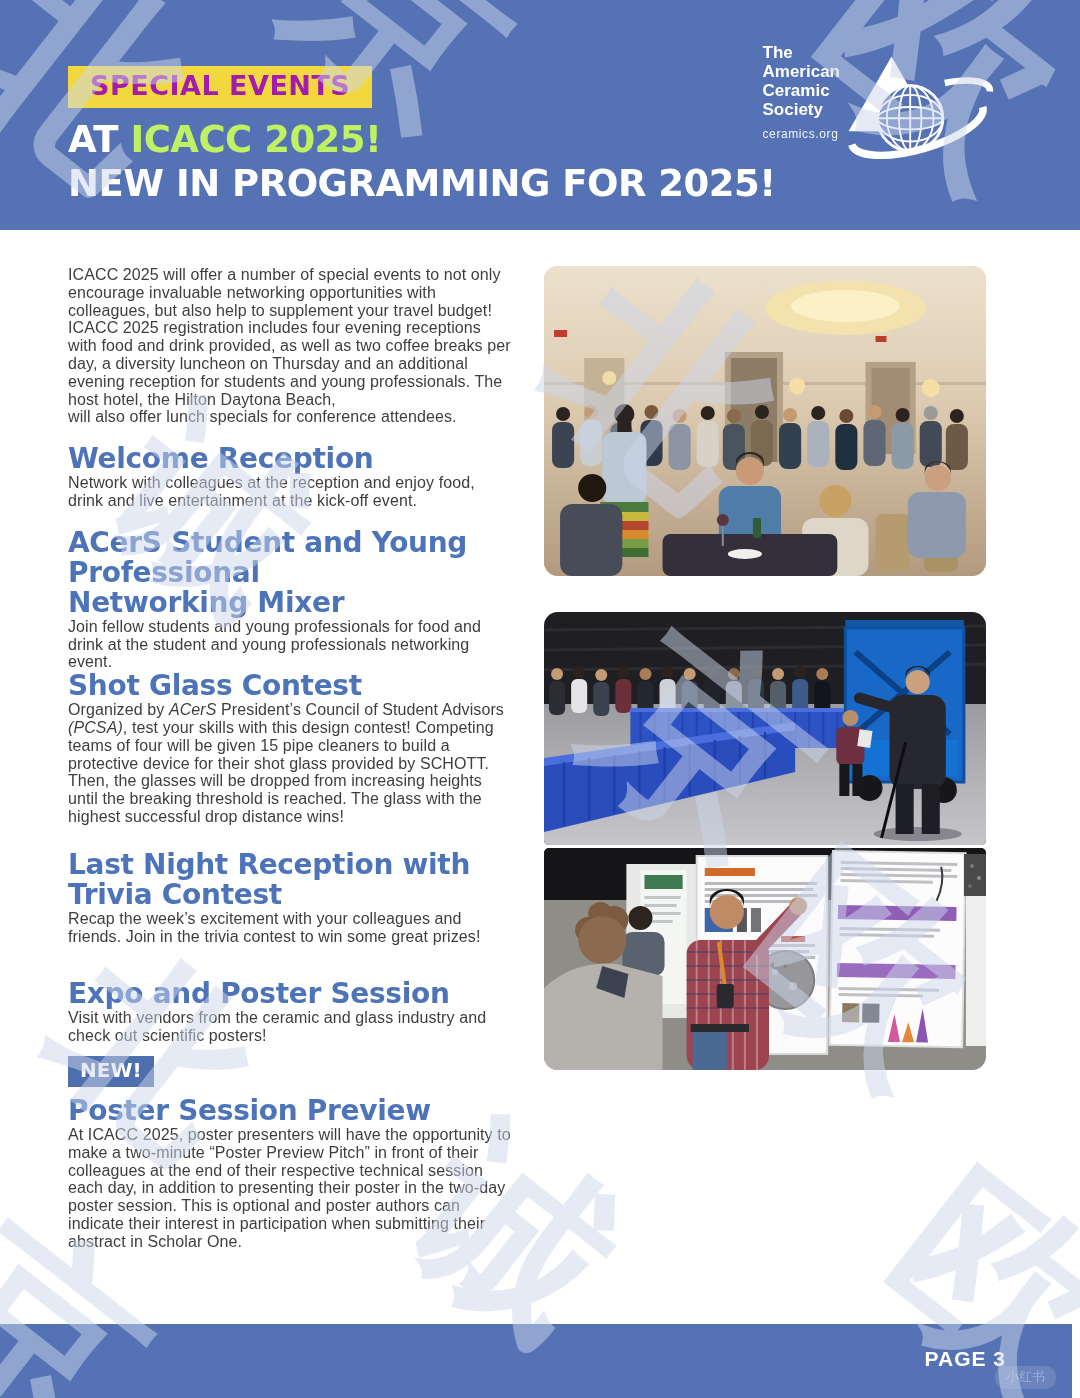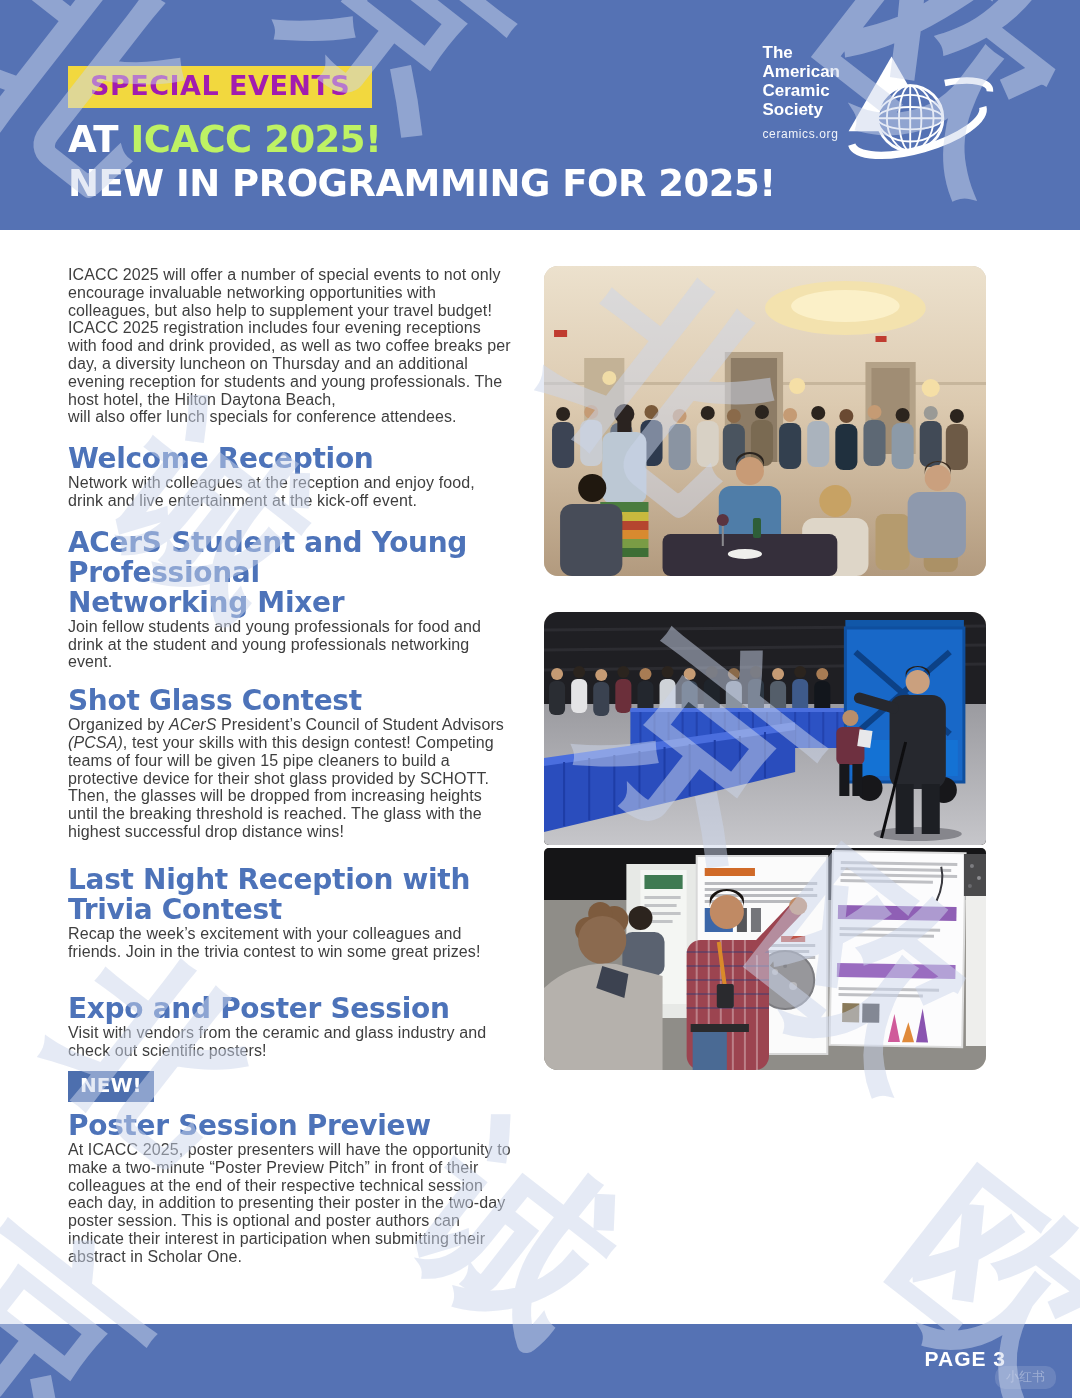--- a/index.html
+++ b/index.html
@@ -25,21 +25,21 @@
   .logo-text { color:#ffffff; font-size:17px; line-height:19px; font-weight:bold; white-space:pre-line; }
   .logo-url { color:rgba(255,255,255,.92); font-size:12px; font-weight:normal; letter-spacing:.6px; margin-top:6px; }
   .logo-mark { width:178px; height:112px; margin-left:-16px; margin-top:2px; }
   
   .content-left { position:absolute; left:68px; top:266px; width:445px; color:#3e3e3e; }
   p.body { margin:0; font-size:16px; line-height:17.8px; letter-spacing:.1px; white-space:pre-line; }
   h2 {
     margin:0; font-family:"DejaVu Sans", sans-serif; font-weight:700;
     font-size:28px; line-height:30px; color:#4d73b9; letter-spacing:-0.3px; white-space:pre-line;
   }
-  .mt18{margin-top:18px}.mt11{margin-top:11px}.mt15{margin-top:15px}.mt14{margin-top:24px}
+  .mt18{margin-top:18px}.mt11{margin-top:11px}.mt15{}.mt14{margin-top:24px}
   .mt17{margin-top:34px}.mt9{margin-top:9px}.mt8{margin-top:8px}
   .new-badge {
     display:inline-block; background:#4d6fae; color:#fff;
     font-family:"DejaVu Sans", sans-serif; font-weight:800; font-size:20px;
     padding:2px 12px 5px; margin-top:11px;
   }
   
   .content-right { position:absolute; left:544px; top:266px; width:442px; }
   .photo { display:block; width:442px; overflow:hidden; background:#d0c6b6; }
   .photo svg { display:block; width:100%; height:100%; }

